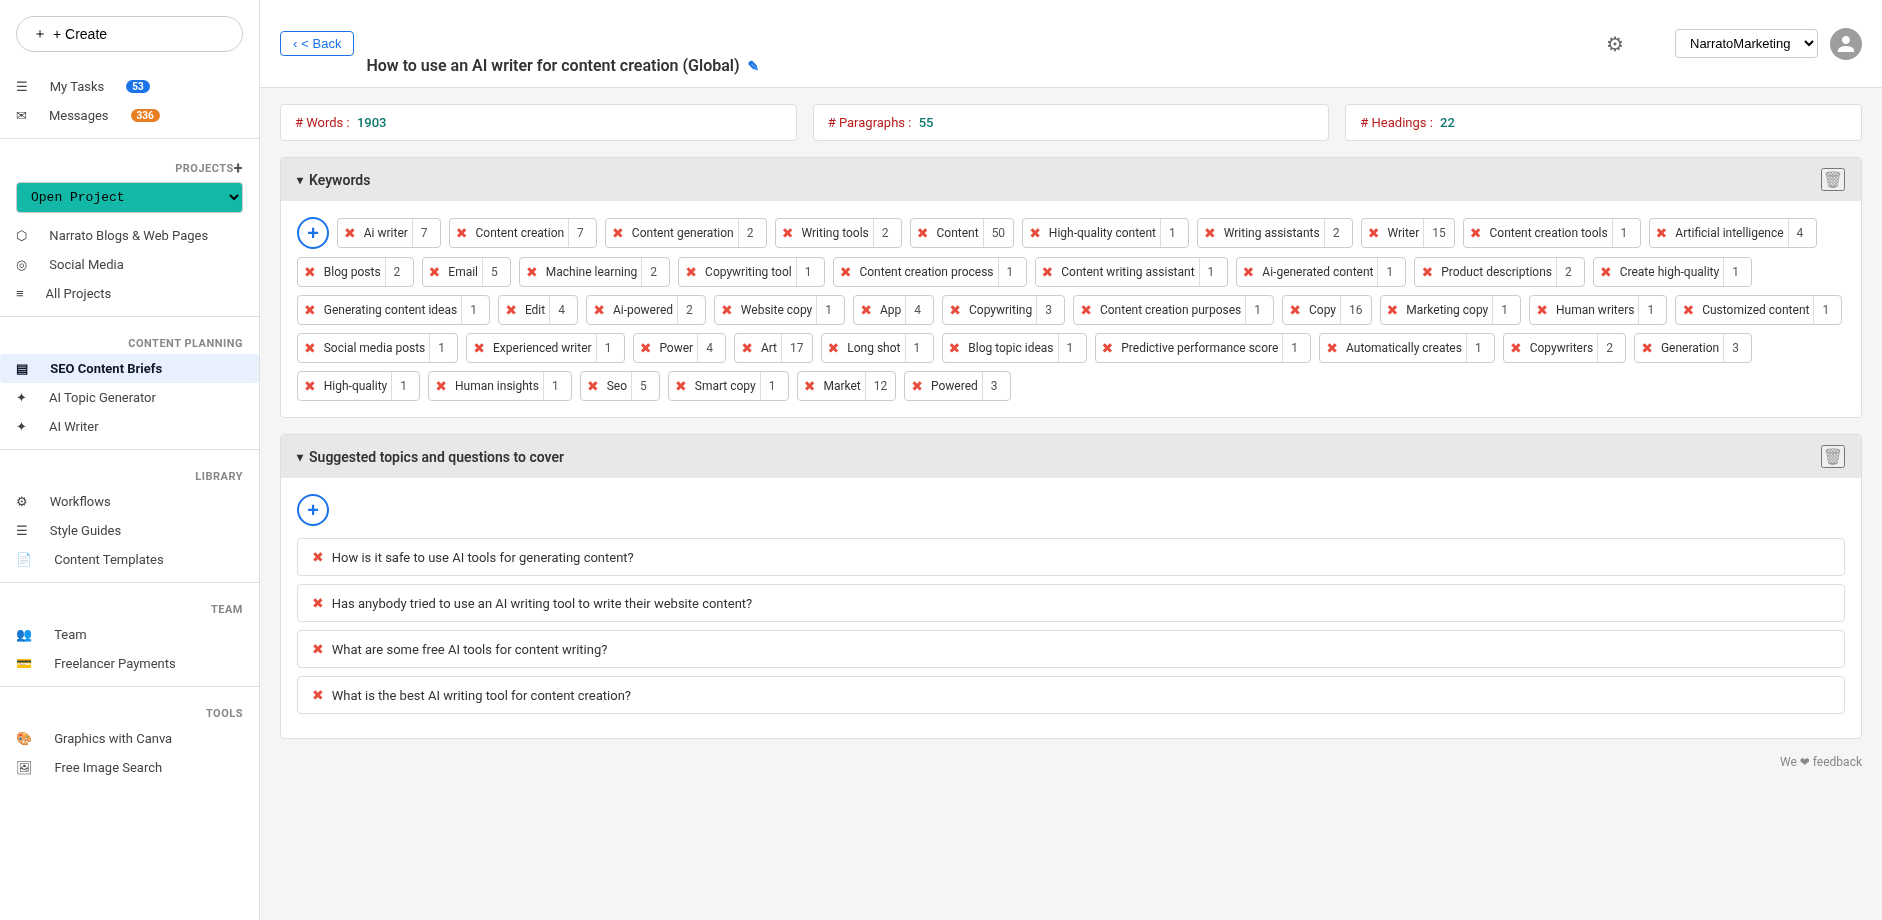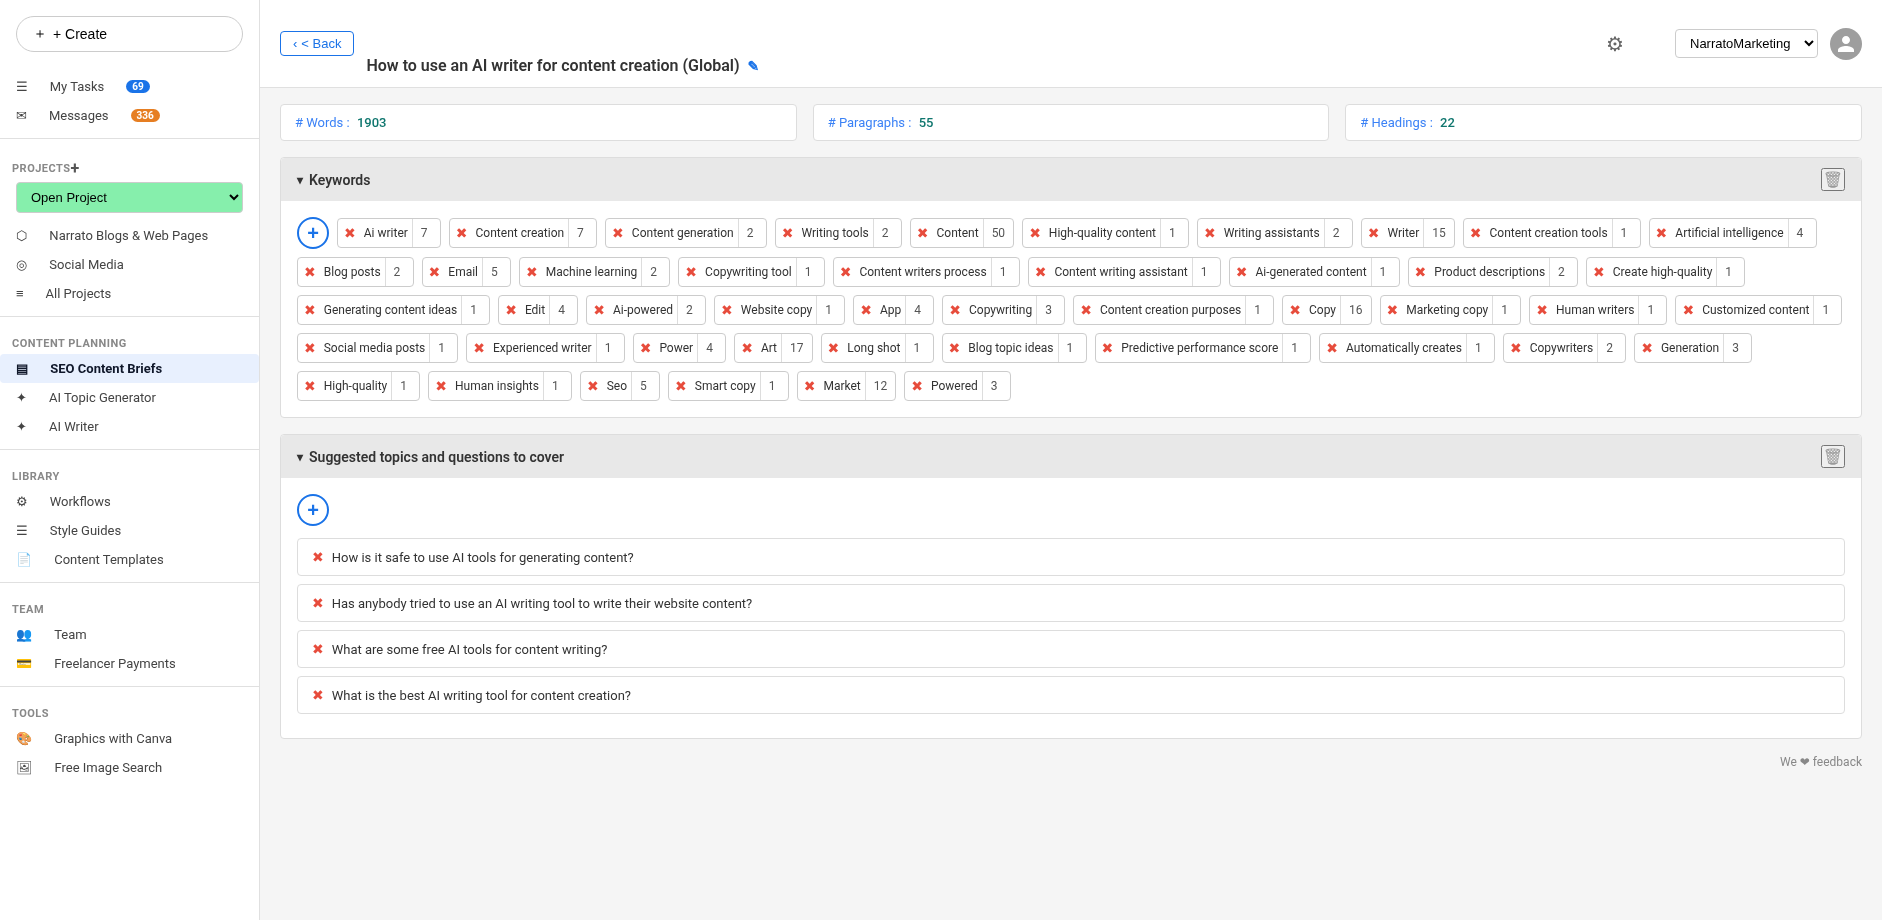--- a/index.html
+++ b/index.html
@@ -5,24 +5,24 @@
     * { box-sizing: border-box; margin: 0; padding: 0; }
     body { font-family: -apple-system, BlinkMacSystemFont, 'Segoe UI', Roboto, sans-serif; font-size: 13px; background: #f5f5f5; color: #333; display: flex; height: 920px; overflow: hidden; }
 
     
     .sidebar { width: 260px; min-width: 260px; background: #fff; border-right: 1px solid #e0e0e0; display: flex; flex-direction: column; padding: 16px 0; overflow-y: auto; }
     .sidebar-create-btn { margin: 0 16px 20px 16px; border: 1px solid #ccc; border-radius: 20px; padding: 8px 16px; background: #fff; cursor: pointer; font-size: 14px; display: flex; align-items: center; gap: 6px; }
     .sidebar-nav-item { display: flex; align-items: center; gap: 22px; padding: 7px 16px; cursor: pointer; border-radius: 4px; color: #444; font-size: 13px; }
     .sidebar-nav-item.active { background: #e8f0fe; color: #0f172a; font-weight: 700; }
     .sidebar-badge { background: #1a73e8; color: #fff; border-radius: 10px; font-size: 10px; padding: 1px 6px; font-weight: bold; }
     .sidebar-badge.orange { background: #e67e22; }
-    .sidebar-section-title { font-size: 11px; font-weight: 700; color: #888; text-transform: uppercase; letter-spacing: 0.5px; padding: 12px 16px 4px 12px; display: flex; align-items: center; justify-content: flex-start; }
+    .sidebar-section-title { font-size: 11px; font-weight: 700; color: #888; text-transform: uppercase; letter-spacing: 0.5px; padding: 12px 16px 4px 12px; display: flex; align-items: center; justify-content: flex-end; }
     .sidebar-section-title .plus-icon { cursor: pointer; font-size: 16px; color: #555; }
     .sidebar-divider { border: none; border-top: 1px solid #e0e0e0; margin: 8px 0; }
-    .open-project-select { width: calc(100% - 32px); margin: 0 16px 8px 16px; padding: 6px 10px; border: 1px solid #ccc; border-radius: 4px; font-size: 13px; background: #86efac; }
+    .open-project-select { width: calc(100% - 32px); margin: 0 16px 8px 16px; padding: 6px 10px; border: 1px solid #ccc; border-radius: 4px; font-size: 13px; background: #14b8a6; font-family: Liberation Mono, monospace; }
 
     
     .main { flex: 1; display: flex; flex-direction: column; overflow: hidden; }
 
     
     .header { background: #fff; border-bottom: 1px solid #e0e0e0; padding: 12px 20px; display: flex; align-items: center; justify-content: space-between; }
     .header-left { display: flex; align-items: center; gap: 12px; }
     .back-btn { border: 1px solid #1a73e8; color: #1a73e8; background: #fff; border-radius: 4px; padding: 4px 12px; cursor: pointer; font-size: 13px; display: flex; align-items: center; gap: 4px; }
     .header-title { font-size: 16px; font-weight: 600; color: #333; display: flex; align-items: center; gap: 8px; margin-top: 44px; }
     .edit-icon { color: #1a73e8; cursor: pointer; font-size: 14px; }
@@ -30,21 +30,21 @@
     .gear-icon { font-size: 20px; color: #666; cursor: pointer; }
     .workspace-select { border: 1px solid #ccc; border-radius: 4px; padding: 5px 10px; font-size: 13px; background: #fff; cursor: pointer; margin-left: 39px; }
     .avatar { width: 32px; height: 32px; border-radius: 50%; background: #9e9e9e; display: flex; align-items: center; justify-content: center; color: #fff; font-size: 16px; cursor: pointer; }
 
     
     .content { flex: 1; overflow-y: auto; padding: 16px 20px; background: #f5f5f5; }
 
     
     .stats-row { display: flex; gap: 16px; margin-bottom: 16px; }
     .stat-box { flex: 1; background: #fff; border: 1px solid #ddd; border-radius: 4px; padding: 10px 14px; font-size: 13px; color: #555; }
-    .stat-label { color: #3b82f6; margin-right: 4px; }
+    .stat-label { color: #b91c1c; margin-right: 4px; }
     .stat-value { color: #0f766e; font-weight: 500; }
 
     
     .panel { background: #fff; border: 1px solid #ddd; border-radius: 4px; margin-bottom: 16px; }
     .panel-header { background: #e8e8e8; padding: 10px 16px; display: flex; align-items: center; justify-content: space-between; cursor: pointer; border-radius: 4px 4px 0 0; }
     .panel-header-title { font-size: 14px; font-weight: 600; color: #333; display: flex; align-items: center; gap: 6px; }
     .panel-header-title .chevron { font-size: 12px; }
     .panel-delete-icon { color: #999; cursor: pointer; font-size: 16px; }
     .panel-body { padding: 16px; }
 
@@ -83,21 +83,21 @@
 
 <div class="sidebar">
   <button class="sidebar-create-btn">
     <span>＋</span>
     <span>+ Create</span>
   </button>
 
   <div class="sidebar-nav-item">
     <span class="icon-tasks"></span>
     <span>My Tasks</span>
-    <span class="sidebar-badge">69</span>
+    <span class="sidebar-badge">53</span>
   </div>
   <div class="sidebar-nav-item">
     <span class="icon-messages"></span>
     <span>Messages</span>
     <span class="sidebar-badge orange">336</span>
   </div>
 
   <hr class="sidebar-divider">
 
   <div class="sidebar-section-title">
@@ -305,21 +305,21 @@
               <span class="keyword-text">Machine learning</span>
               <span class="keyword-count">2</span>
             </div>
             <div class="keyword-chip">
               <button class="keyword-remove">✖</button>
               <span class="keyword-text">Copywriting tool</span>
               <span class="keyword-count">1</span>
             </div>
             <div class="keyword-chip">
               <button class="keyword-remove">✖</button>
-              <span class="keyword-text">Content writers process</span>
+              <span class="keyword-text">Content creation process</span>
               <span class="keyword-count">1</span>
             </div>
             <div class="keyword-chip">
               <button class="keyword-remove">✖</button>
               <span class="keyword-text">Content writing assistant</span>
               <span class="keyword-count">1</span>
             </div>
             <div class="keyword-chip">
               <button class="keyword-remove">✖</button>
               <span class="keyword-text">Ai-generated content</span>

